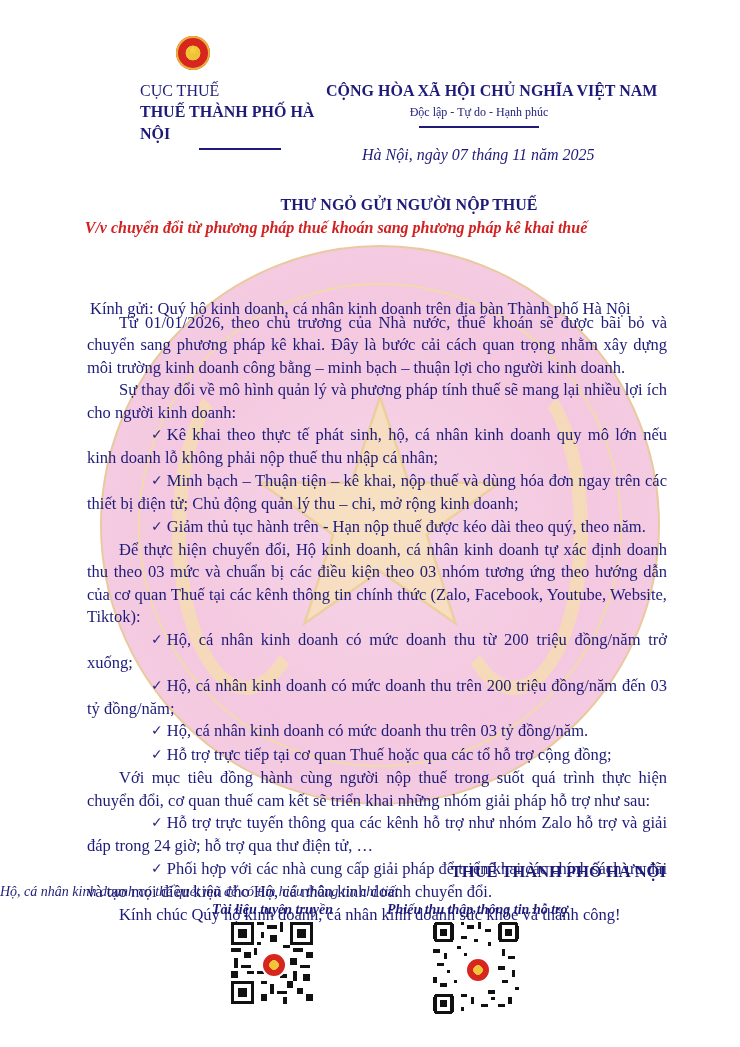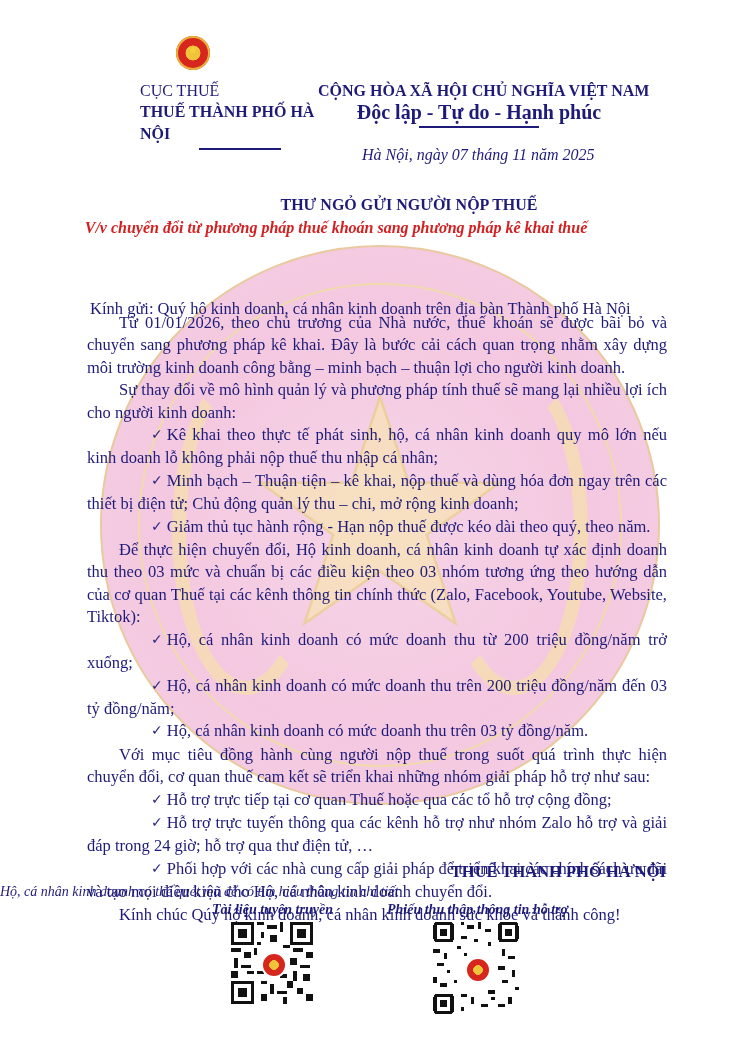--- a/index.html
+++ b/index.html
@@ -25,22 +25,22 @@
   .emblem { position: absolute; left: 176px; top: 36px; width: 34px; height: 34px; border-radius: 50%;
             background: radial-gradient(circle, #f0c43a 0 30%, #d7261e 32% 100%);
             box-shadow: 0 0 0 2px #e8b23a inset; }
   .emblem .e-star { position: absolute; left: 50%; top: 40%; transform: translate(-50%,-50%);
                     color: #f6d23a; font-size: 12px; line-height: 1; }
   .left-head { position: absolute; left: 140px; top: 81px; width: 200px; text-align: left; }
   .left-head .l1 { font-size: 16px; line-height: 20px; }
   .left-head .l2 { font-size: 16px; font-weight: bold; line-height: 22px; }
   .left-head .rule { width: 82px; height: 1.5px; background: #1e1b78; margin: 3px auto 0; }
   .right-head { position: absolute; left: 318px; top: 81px; width: 322px; text-align: center; }
-  .right-head .l1 { font-size: 16px; font-weight: bold; line-height: 20px; white-space: nowrap; }
-  .right-head .l2 { font-size: 20px; font-weight: bold; line-height: 22px; }
+  .right-head .l1 { font-size: 16px; font-weight: bold; line-height: 20px; white-space: nowrap; margin-left: 8px; }
+  .right-head .l2 { font-size: 12px; font-weight: normal; line-height: 22px; }
   .right-head .rule { width: 120px; height: 1.5px; background: #1e1b78; margin: 3px auto 0; }
   .date { position: absolute; left: 362px; top: 146px; font-size: 16px; font-style: italic; white-space: nowrap; }
 
   .title { position: absolute; left: 0; width: 740px; top: 196px; text-align: center;
            font-size: 16px; font-weight: bold; padding-left: 39px; }
   .subtitle { position: absolute; left: 0; width: 672px; top: 219px; text-align: center;
               font-size: 16px; font-weight: bold; font-style: italic; color: #d32020; }
   .greeting { position: absolute; left: 90px; top: 262px; font-size: 16.5px; white-space: nowrap; margin-top: 37px; }
 
   
@@ -96,27 +96,27 @@
 
     <div class="title">THƯ NGỎ GỬI NGƯỜI NỘP THUẾ</div>
     <div class="subtitle">V/v chuyển đổi từ phương pháp thuế khoán sang phương pháp kê khai thuế</div>
     <div class="greeting">Kính gửi: Quý hộ kinh doanh, cá nhân kinh doanh trên địa bàn Thành phố Hà Nội</div>
 
     <div class="body">
       <p>Từ 01/01/2026, theo chủ trương của Nhà nước, thuế khoán sẽ được bãi bỏ và chuyển sang phương pháp kê khai. Đây là bước cải cách quan trọng nhằm xây dựng môi trường kinh doanh công bằng – minh bạch – thuận lợi cho người kinh doanh.</p>
       <p>Sự thay đổi về mô hình quản lý và phương pháp tính thuế sẽ mang lại nhiều lợi ích cho người kinh doanh:</p>
       <p><span class="ck">✓</span><span>Kê khai theo thực tế phát sinh, hộ, cá nhân kinh doanh quy mô lớn nếu kinh doanh lỗ không phải nộp thuế thu nhập cá nhân;</span></p>
       <p><span class="ck">✓</span><span>Minh bạch – Thuận tiện – kê khai, nộp thuế và dùng hóa đơn ngay trên các thiết bị điện tử; Chủ động quản lý thu – chi, mở rộng kinh doanh;</span></p>
-      <p><span class="ck">✓</span><span>Giảm thủ tục hành rộng - Hạn nộp thuế được kéo dài theo quý, theo năm.</span></p>
+      <p><span class="ck">✓</span><span>Giảm thủ tục hành trên - Hạn nộp thuế được kéo dài theo quý, theo năm.</span></p>
       <p>Để thực hiện chuyển đổi, Hộ kinh doanh, cá nhân kinh doanh tự xác định doanh thu theo 03 mức và chuẩn bị các điều kiện theo 03 nhóm tương ứng theo hướng dẫn của cơ quan Thuế tại các kênh thông tin chính thức (Zalo, Facebook, Youtube, Website, Tiktok):</p>
       <p><span class="ck">✓</span><span>Hộ, cá nhân kinh doanh có mức doanh thu từ 200 triệu đồng/năm trở xuống;</span></p>
       <p><span class="ck">✓</span><span>Hộ, cá nhân kinh doanh có mức doanh thu trên 200 triệu đồng/năm đến 03 tỷ đồng/năm;</span></p>
       <p><span class="ck">✓</span><span>Hộ, cá nhân kinh doanh có mức doanh thu trên 03 tỷ đồng/năm.</span></p>
+      <p><span class="ck">✓</span><span>Hỗ trợ trực tiếp tại cơ quan Thuế hoặc qua các tổ hỗ trợ cộng đồng;</span></p>
       <p>Với mục tiêu đồng hành cùng người nộp thuế trong suốt quá trình thực hiện chuyển đổi, cơ quan thuế cam kết sẽ triển khai những nhóm giải pháp hỗ trợ như sau:</p>
-      <p><span class="ck">✓</span><span>Hỗ trợ trực tiếp tại cơ quan Thuế hoặc qua các tổ hỗ trợ cộng đồng;</span></p>
       <p><span class="ck">✓</span><span>Hỗ trợ trực tuyến thông qua các kênh hỗ trợ như nhóm Zalo hỗ trợ và giải đáp trong 24 giờ; hỗ trợ qua thư điện tử, …</span></p>
       <p><span class="ck">✓</span><span>Phối hợp với các nhà cung cấp giải pháp để triển khai các chính sách ưu đãi và tạo mọi điều kiện cho Hộ, cá nhân kinh doanh chuyển đổi.</span></p>
       <p>Kính chúc Qúy hộ kinh doanh, cá nhân kinh doanh sức khỏe và thành công!</p>
     </div>
 
     <div class="sign">THUẾ THÀNH PHỐ HÀ NỘI</div>
     <div class="scan-note">Hộ, cá nhân kinh doanh có thể quét mã để có tìm hiểu thông tin chi tiết</div>
     <div class="qr-label a">Tài liệu tuyên truyền</div>
     <div class="qr-label b">Phiếu thu thập thông tin hỗ trợ</div>
 

